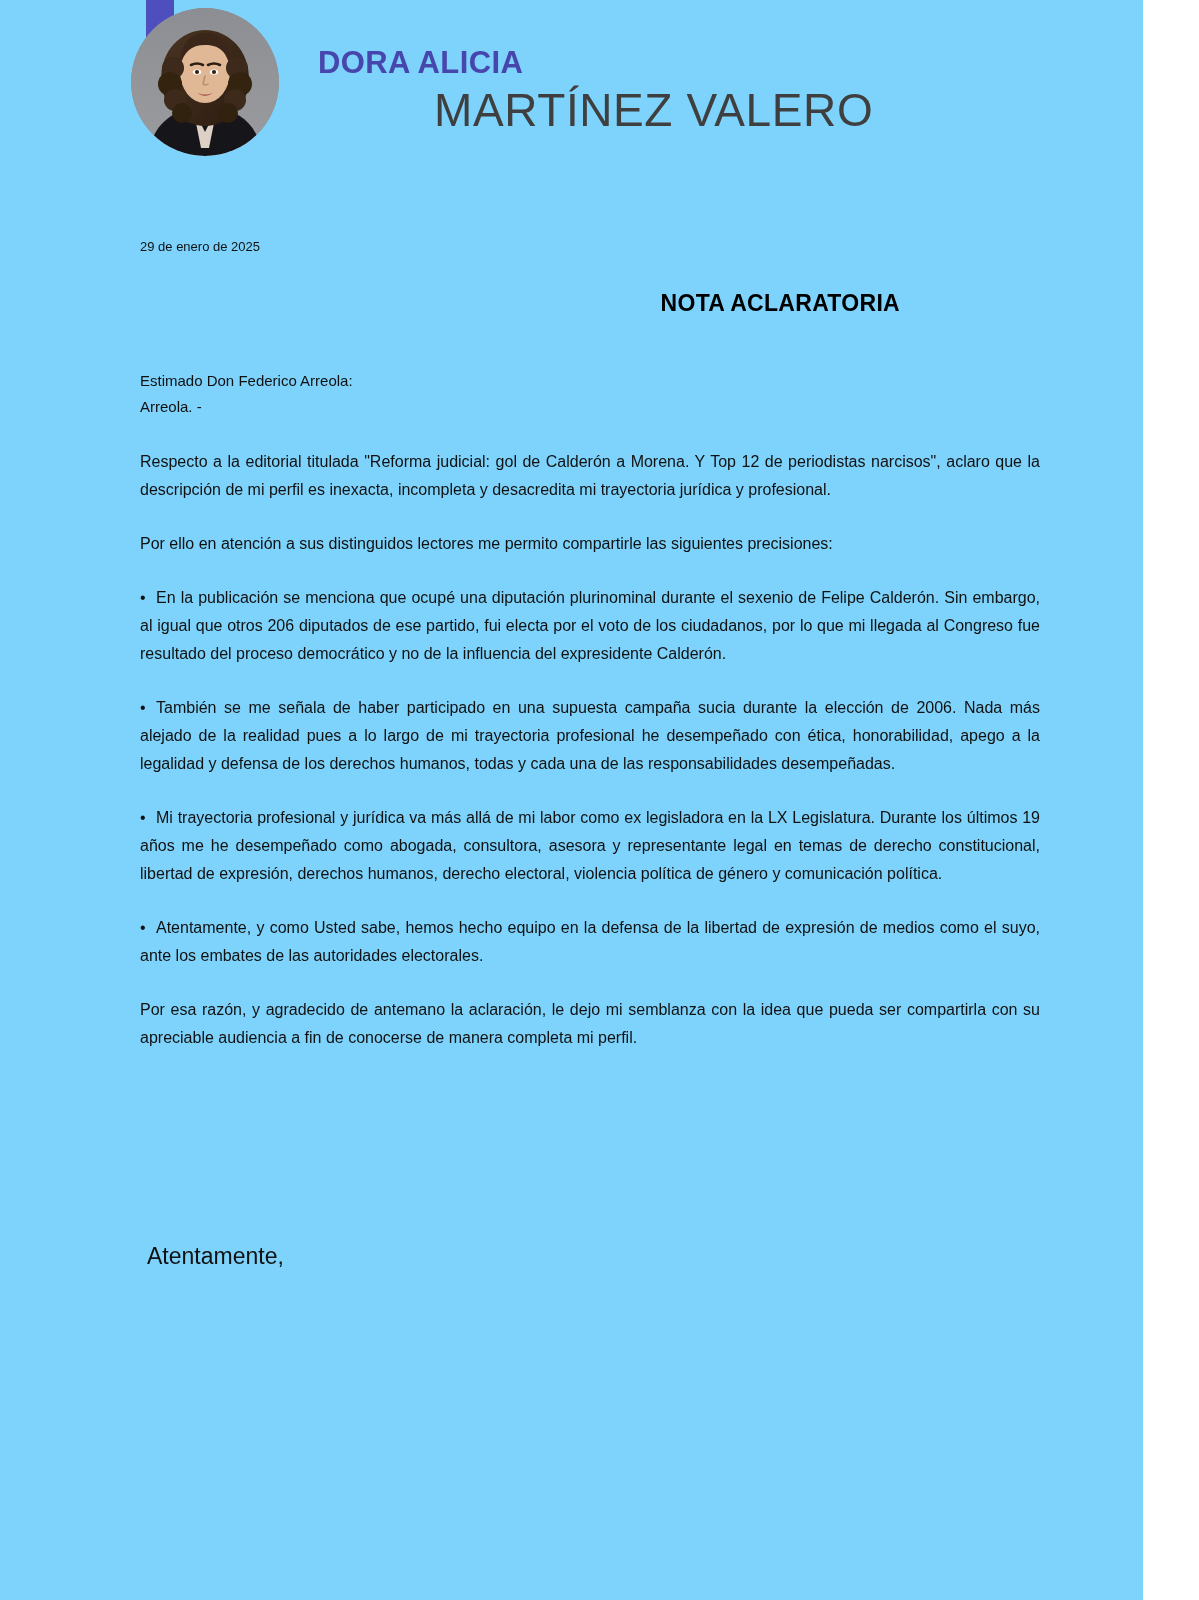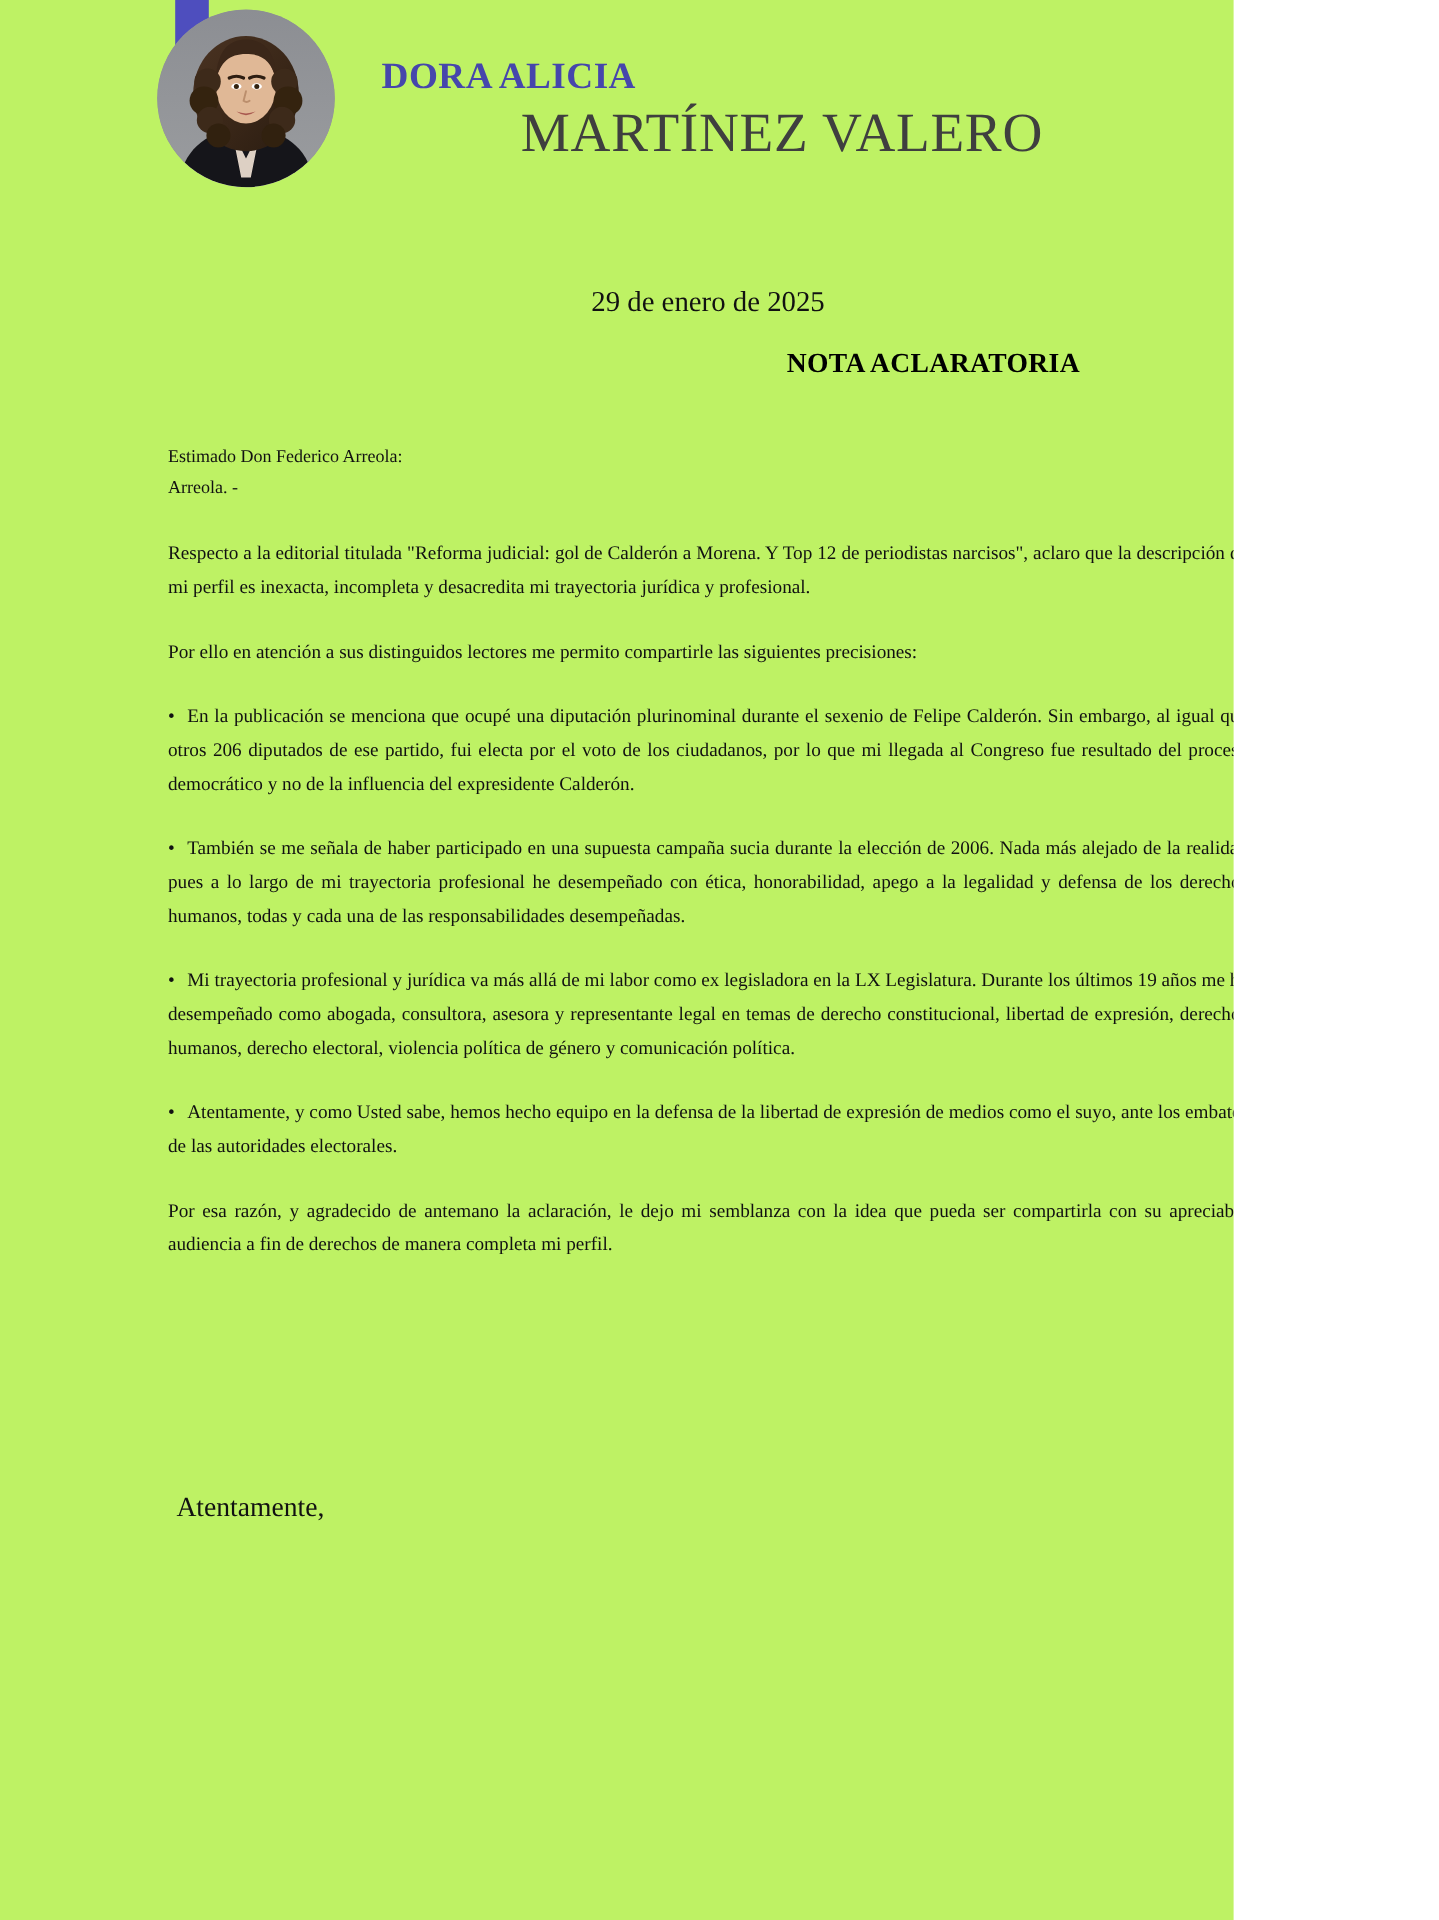--- a/index.html
+++ b/index.html
@@ -7,25 +7,24 @@
     margin: 0;
     padding: 0;
     background: #ffffff;
   }
   body {
     font-family: "Liberation Sans", "DejaVu Sans", sans-serif;
     color: #111111;
   }
   .page {
     position: relative;
-    width: 1028px;
+    width: 1143px;
     height: 1600px;
-    background: #bef264;
+    background: #7dd3fc;
     overflow: hidden;
-    font-family: Liberation Serif, serif;
   }
 
   
   .letterhead {
     position: absolute;
     left: 0;
     top: 0;
     width: 1199px;
     height: 175px;
   }
@@ -76,22 +75,22 @@
     line-height: 1.12;
     white-space: nowrap;
   }
 
   
   .doc-date {
     position: absolute;
     left: 140px;
     top: 239px;
     width: 900px;
-    text-align: center;
-    font-size: 24px;
+    text-align: left;
+    font-size: 13px;
     color: #111111;
   }
   .doc-title {
     position: absolute;
     left: 140px;
     top: 290px;
     width: 760px;
     text-align: right;
     font-size: 23px;
     font-weight: bold;
@@ -237,19 +236,19 @@
     <div class="gap-sm"></div>
 
     <p class="body-par bullet-par"><span class="bdot">•</span><span>Mi trayectoria profesional y jurídica va más allá de mi labor como ex legisladora en la LX Legislatura. Durante los últimos 19 años me he desempeñado como abogada, consultora, asesora y representante legal en temas de derecho constitucional, libertad de expresión, derechos humanos, derecho electoral, violencia política de género y comunicación política.</span></p>
 
     <div class="gap-sm"></div>
 
     <p class="body-par bullet-par"><span class="bdot">•</span><span>Atentamente, y como Usted sabe, hemos hecho equipo en la defensa de la libertad de expresión de medios como el suyo, ante los embates de las autoridades electorales.</span></p>
 
     <div class="gap-sm"></div>
 
-    <p class="body-par">Por esa razón, y agradecido de antemano la aclaración, le dejo mi semblanza con la idea que pueda ser compartirla con su apreciable audiencia a fin de derechos de manera completa mi perfil.</p>
+    <p class="body-par">Por esa razón, y agradecido de antemano la aclaración, le dejo mi semblanza con la idea que pueda ser compartirla con su apreciable audiencia a fin de conocerse de manera completa mi perfil.</p>
 
   </div>
 
   <div class="sign-off">Atentamente,</div>
 
 </div>
 
 </body></html>

